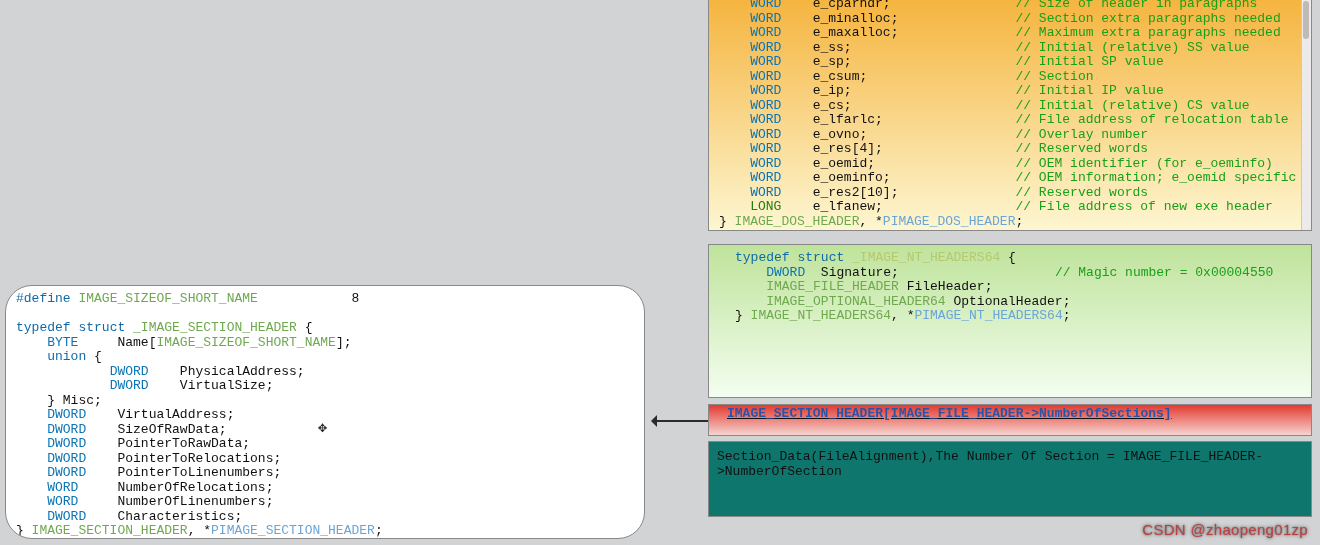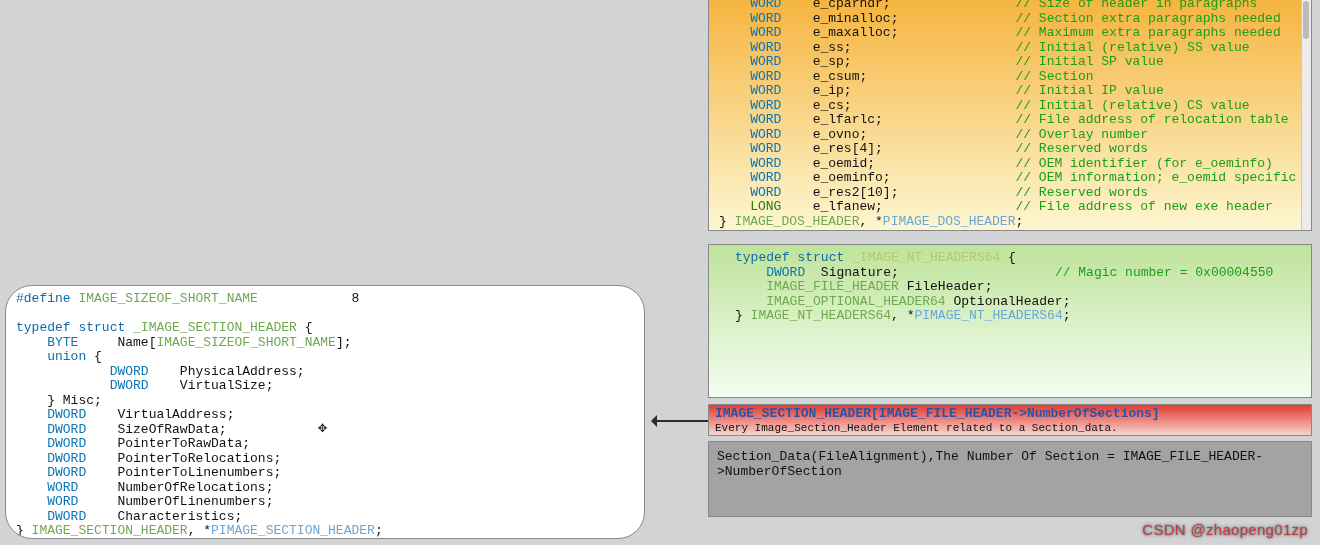--- a/index.html
+++ b/index.html
@@ -41,29 +41,30 @@
     box-sizing:border-box;
     border:1px solid #888;
     background: linear-gradient(#bfe39b 0%, #f3fef0 100%);
   }
   .red-strip {
     position:absolute;
     box-sizing:border-box;
     border:1px solid #888;
     background: linear-gradient(#e33a2f 0%, #f6d4d0 100%);
     color:#111;
-    padding:2px 6px;
+    padding:2px 18px;
+    text-decoration:underline;
   }
   .red-strip .hdr { color:#2a53a8; font-weight:600; }
   .red-strip .sub { font-size:11px; line-height:12px; }
   .white-box {
     position:absolute;
     box-sizing:border-box;
     border:1px solid #888;
-    background:#a3a3a3;
+    background:#0f766e;
     padding:8px;
   }
   .scroll-track {
     position:absolute;
     right:0; top:0; bottom:0;
     width:9px;
     background:#eceaea;
     border-left:1px solid #cac8c8;
   }
   .scroll-thumb {
@@ -152,21 +153,20 @@
 <div class="green-box" style="left:708px; top:244px; width:604px; height:154px;padding-left:16px;">
   <div class="pad" id="ntCode"><span class="kw">typedef</span> <span class="kw">struct</span> <span class="nameLight">_IMAGE_NT_HEADERS64</span> {
     <span class="ty">DWORD </span> Signature;                    <span class="cmt">// Magic number = 0x00004550</span>
     <span class="name">IMAGE_FILE_HEADER</span> FileHeader;
     <span class="name">IMAGE_OPTIONAL_HEADER64</span> OptionalHeader;
 } <span class="name">IMAGE_NT_HEADERS64</span>, *<span class="ptr">PIMAGE_NT_HEADERS64</span>;</div>
 </div>
 
 <div class="red-strip" style="left:708px; top:404px; width:604px; height:32px;">
   <div class="hdr">IMAGE_SECTION_HEADER[IMAGE_FILE_HEADER-&gt;NumberOfSections]</div>
-  <div class="sub">Every Image_Section_Header Element related to a Section_data.</div>
 </div>
 
 <div class="white-box" style="left:708px; top:441px; width:604px; height:76px;">
   <span>Section_Data(FileAlignment),The Number Of Section = IMAGE_FILE_HEADER-&gt;NumberOfSection</span>
 </div>
 
 <div class="arrow" style="left:657px; top:420px; width:51px;"></div>
 
 <div class="watermark">CSDN @zhaopeng01zp</div>
 

